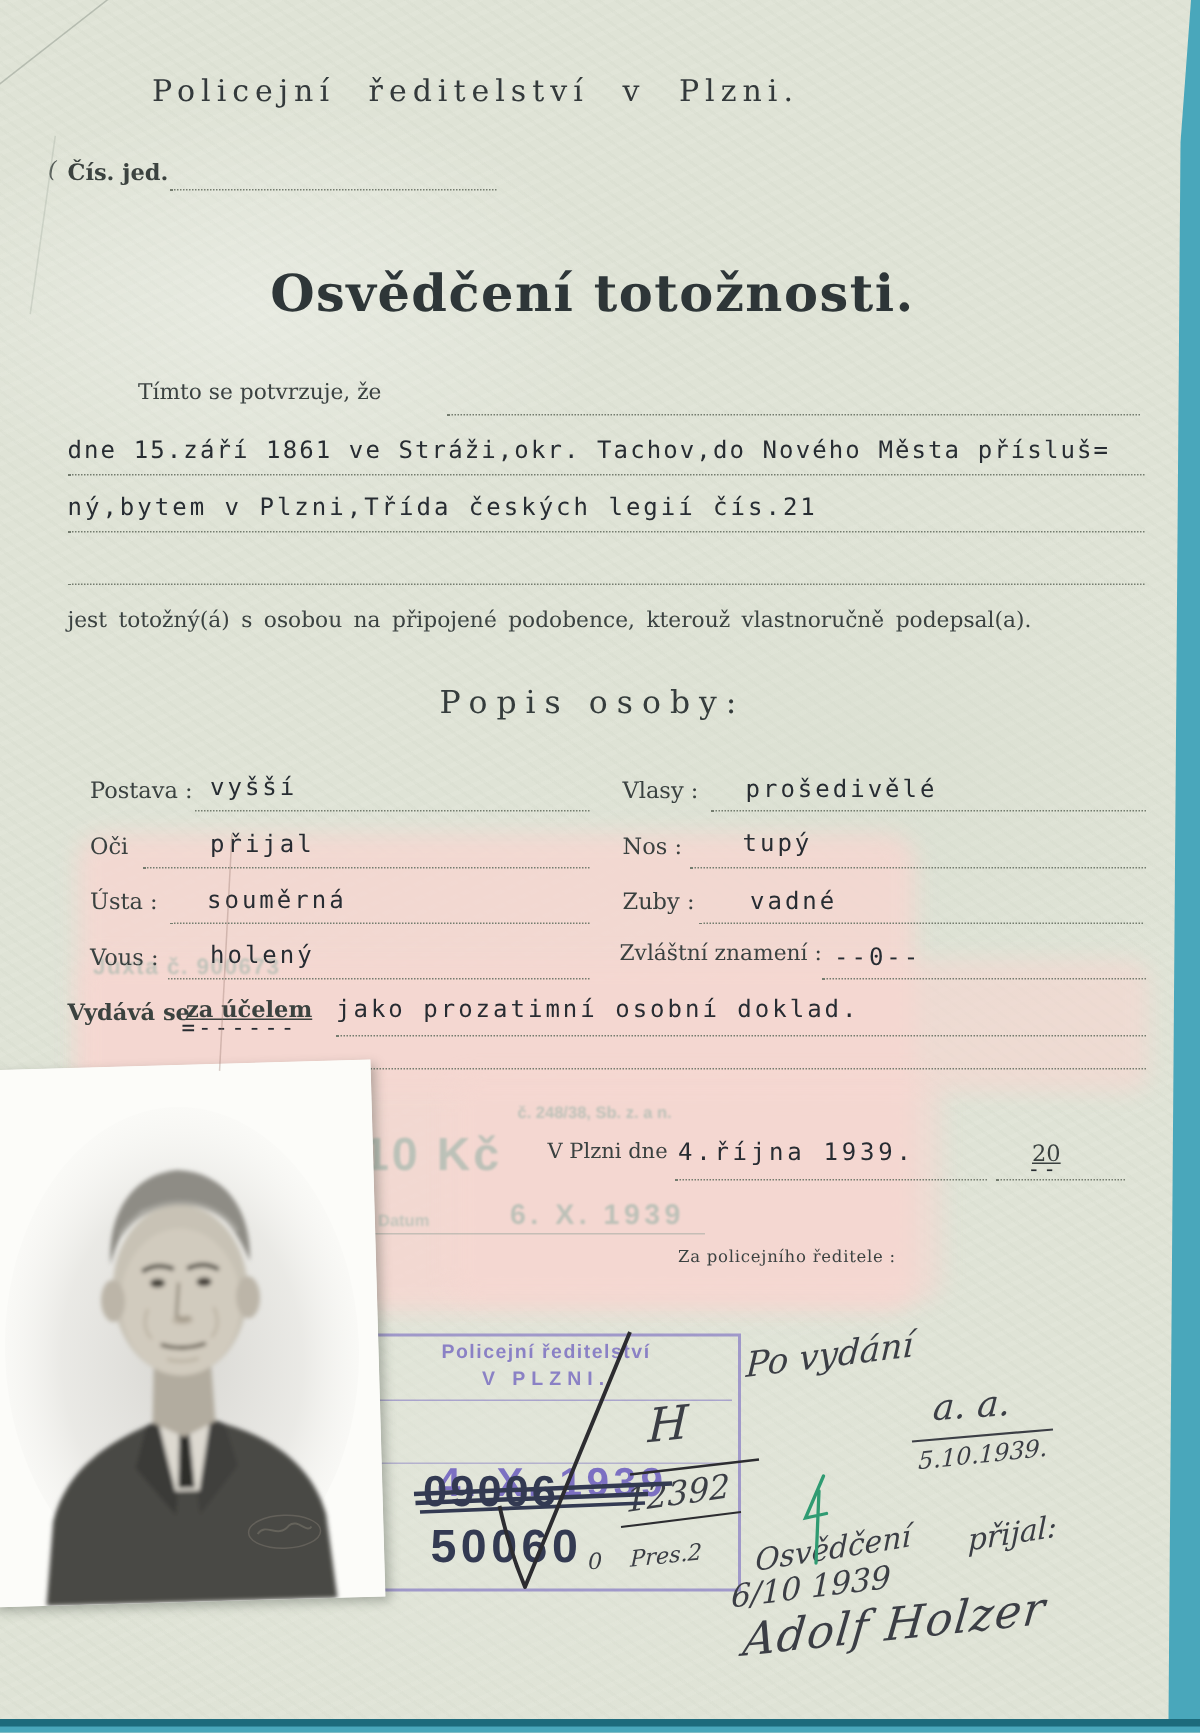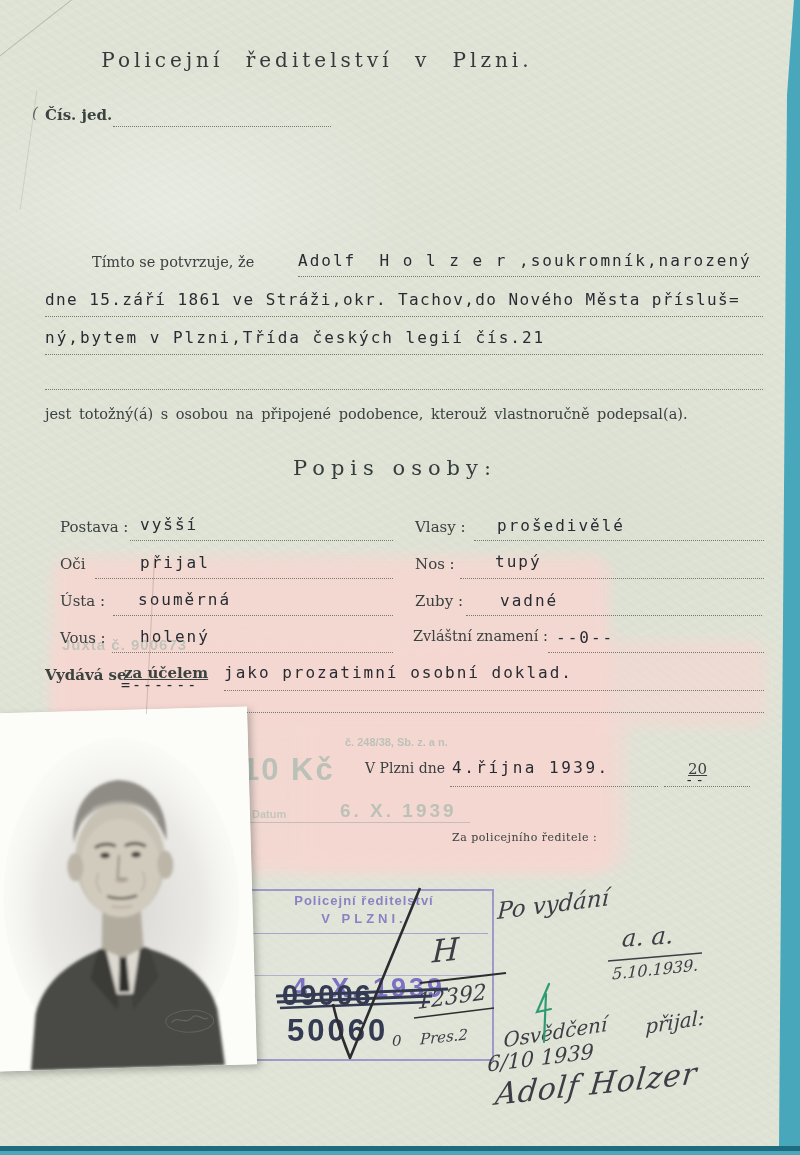--- a/index.html
+++ b/index.html
@@ -44,23 +44,23 @@
   <span class="abs ghost" style="left:252px;top:808px;font-size:11px;opacity:.26;">Datum</span>
   <span class="abs ghost" style="left:340px;top:800px;font-size:19px;opacity:.3;letter-spacing:3px;">6. X. 1939</span>
   <div class="abs" style="left:250px;top:822px;width:220px;border-bottom:1px solid rgba(90,130,120,.3);"></div>
 
   <div class="abs serif" style="left:0;top:48px;width:634px;text-align:center;font-size:20px;letter-spacing:4px;word-spacing:12px;color:#33393b;">Policejní ředitelství v Plzni.</div>
 
   <span class="abs hand" style="left:32px;top:104px;font-size:15px;color:#555c58;">(</span>
   <span class="abs serif" style="left:45px;top:106px;font-size:15px;font-weight:bold;color:#3b423f;">Čís. jed.</span>
   <div class="abs dot" style="left:113px;top:126px;width:218px;"></div>
 
+  <div class="abs serif" style="left:0;top:176px;width:790px;text-align:center;font-size:34px;font-weight:600;letter-spacing:1px;color:#2e3638;">Osvědčení totožnosti.</div>
 
   <span class="abs serif" style="left:92px;top:254px;font-size:14.5px;">Tímto se potvrzuje, že</span>
-  <span class="abs typed" style="left:298px;top:251px;">Adolf  H o l z e r ,soukromník,narozený</span>
   <div class="abs dot" style="left:298px;top:276px;width:462px;"></div>
 
   <span class="abs typed" style="left:45px;top:290px;letter-spacing:1.4px;">dne 15.září 1861 ve Stráži,okr. Tachov,do Nového Města přísluš=</span>
   <div class="abs dot" style="left:45px;top:316px;width:718px;"></div>
 
   <span class="abs typed" style="left:45px;top:328px;">ný,bytem v Plzni,Třída českých legií čís.21</span>
   <div class="abs dot" style="left:45px;top:354px;width:718px;"></div>
 
   <div class="abs dot" style="left:45px;top:389px;width:718px;"></div>
 

